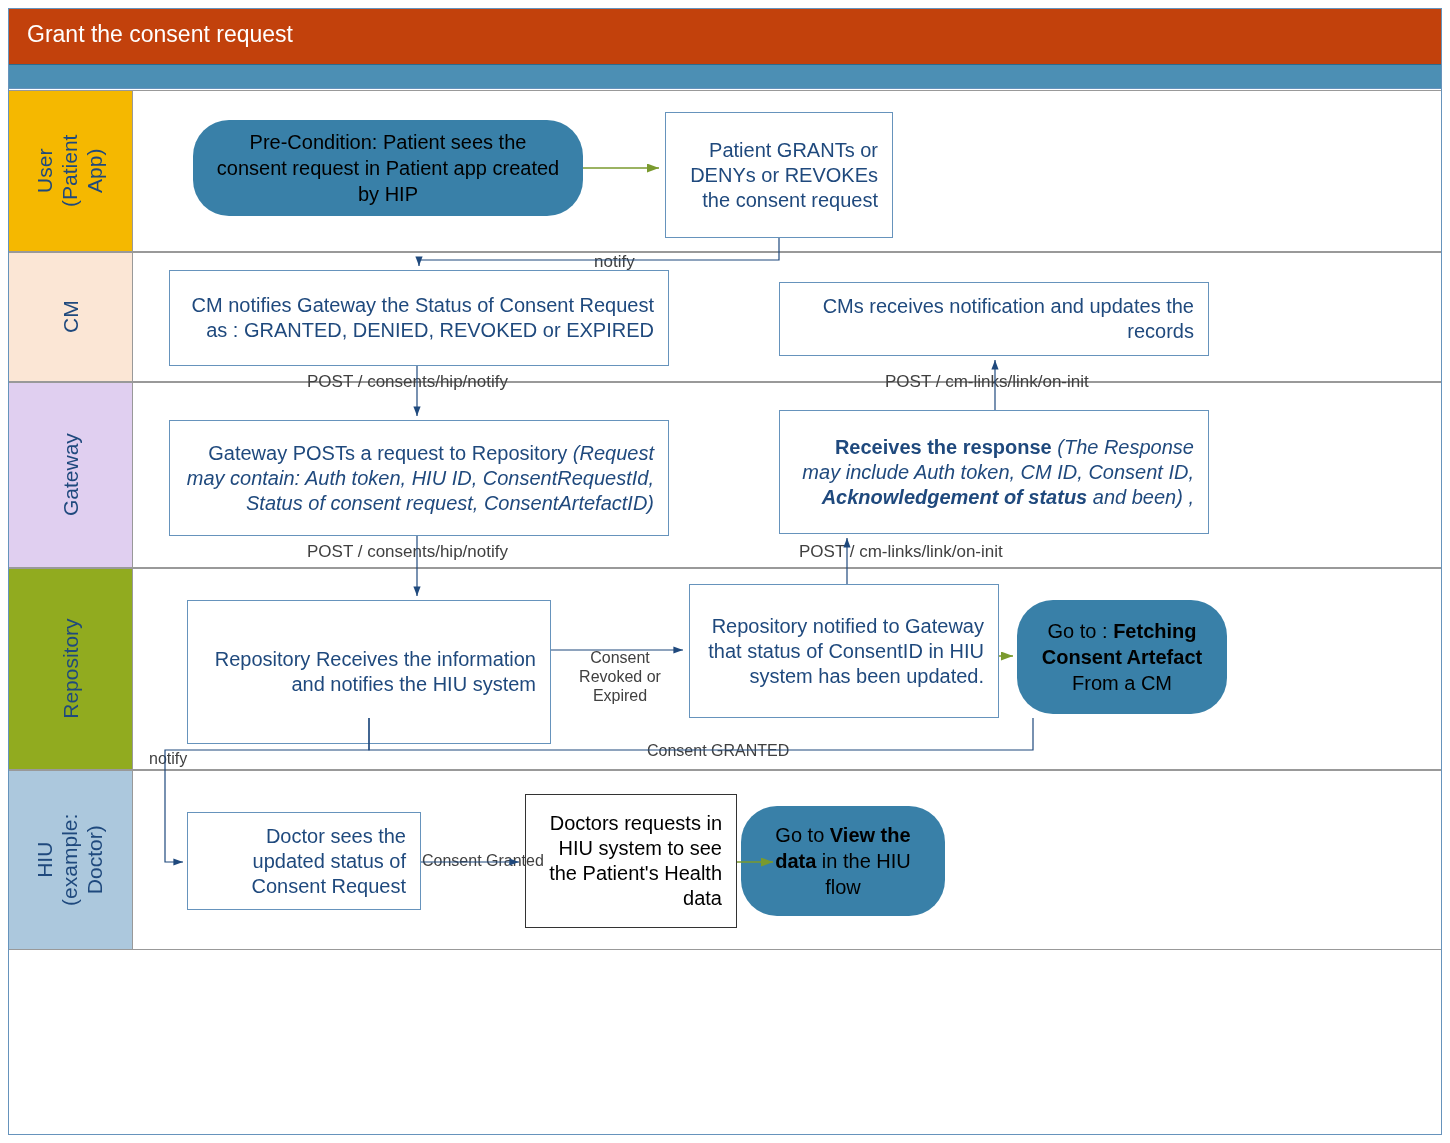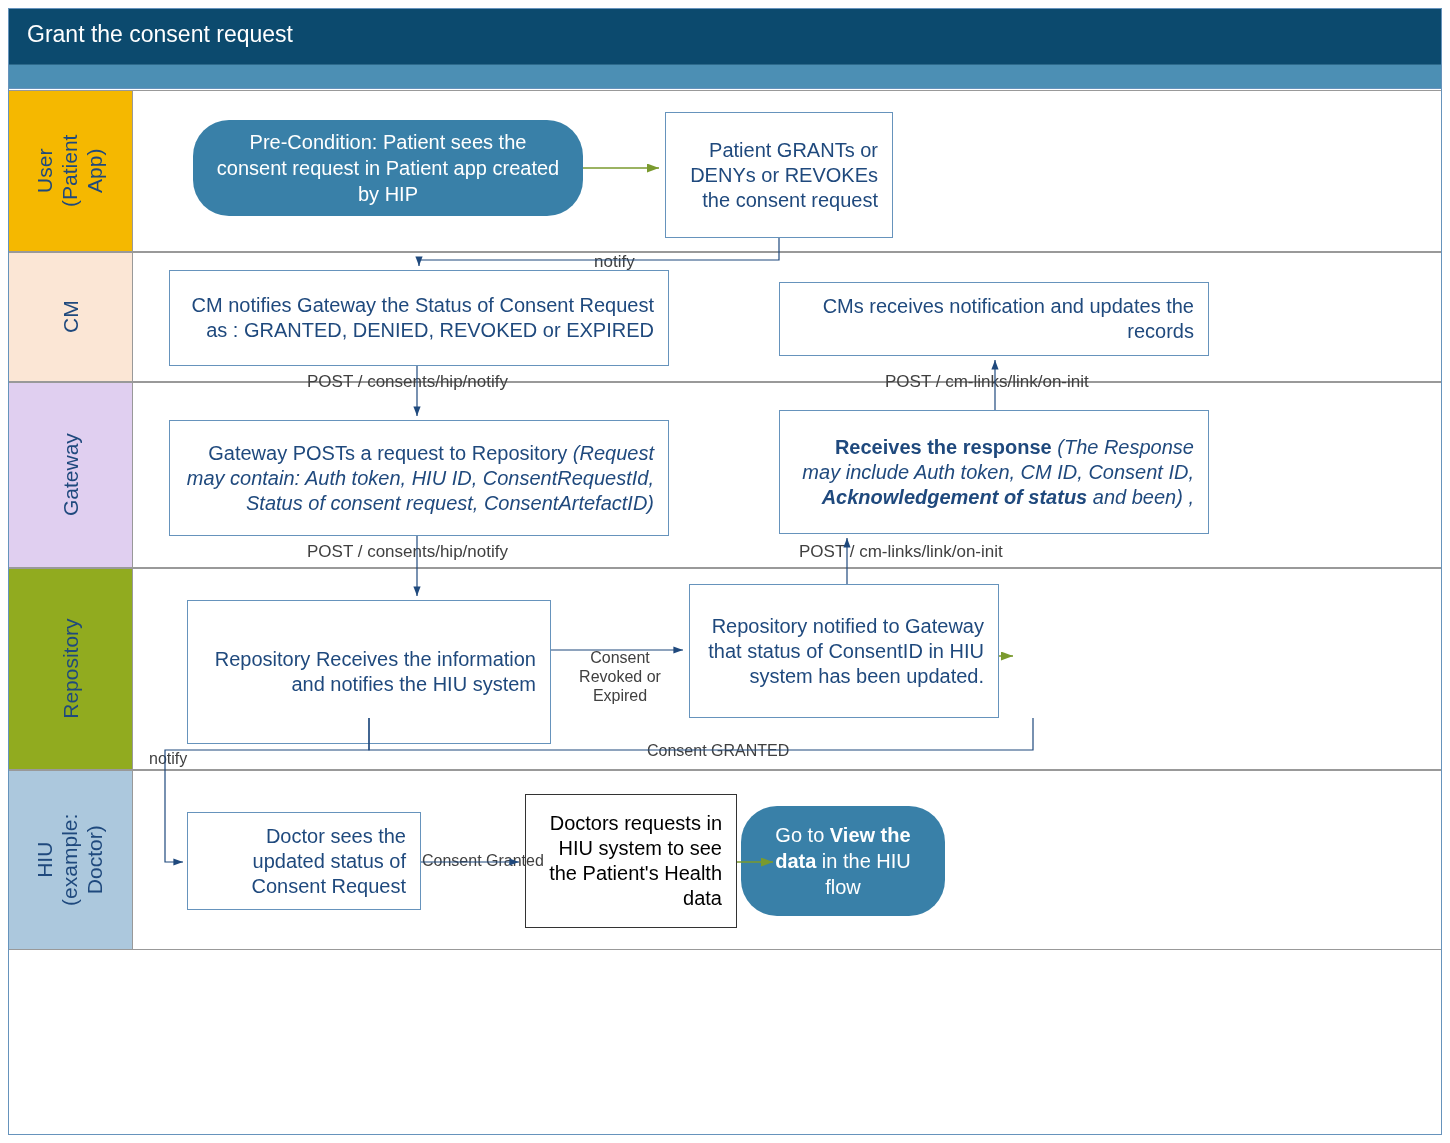--- a/index.html
+++ b/index.html
@@ -1,35 +1,35 @@
 <!DOCTYPE html>
 <html><head>
 <meta charset="utf-8">
 <style>
   *{box-sizing:border-box;margin:0;padding:0}
   body{font-family:'Segoe UI',Tahoma,sans-serif;background:#fff;padding:8px}
   .diagram{width:1434px;height:1127px;position:relative;border:1px solid #6693bc}
-  .title-bar{background:#0c4a6e;color:#fff;padding:12px 18px;font-size:23px;font-weight:400;height:56px;border-bottom:1px solid #2d6a8c}
+  .title-bar{background:#c2410c;color:#fff;padding:12px 18px;font-size:23px;font-weight:400;height:56px;border-bottom:1px solid #2d6a8c}
   .title-band{background:#4c8fb4;height:24px;border-bottom:1px solid #6693bc}
   .lanes{position:absolute;top:81px;left:0;right:0;bottom:0}
   .lane{position:absolute;left:0;right:0;border-top:1px solid #999;border-bottom:1px solid #999}
   .lane-label{position:absolute;left:0;top:0;bottom:0;width:124px;display:flex;align-items:center;justify-content:center;border-right:1px solid #999}
   .lane-label span{transform:rotate(-90deg);white-space:nowrap;font-size:21px;color:#1f497d;text-align:center;line-height:1.2}
   .lane-user{top:0;height:162px}
   .lane-user .lane-label{background:#f5b800}
   .lane-cm{top:162px;height:130px}
   .lane-cm .lane-label{background:#fbe6d5}
   .lane-gateway{top:292px;height:186px}
   .lane-gateway .lane-label{background:#e0cff0}
   .lane-repo{top:478px;height:202px}
   .lane-repo .lane-label{background:#91ab1f}
   .lane-hiu{top:680px;height:180px}
   .lane-hiu .lane-label{background:#acc8dd}
   .box{position:absolute;border:1px solid #6693bc;background:#fff;padding:8px 14px;text-align:right;color:#1f497d;font-size:20px;display:flex;align-items:center;justify-content:center;flex-direction:column;line-height:1.25}
-  .pill{position:absolute;background:#3980a8;color:#ffffff;border-radius:36px;padding:10px 20px;text-align:center;font-size:20px;display:flex;align-items:center;justify-content:center;line-height:1.3}
+  .pill{position:absolute;background:#3980a8;color:#000000;border-radius:36px;padding:10px 20px;text-align:center;font-size:20px;display:flex;align-items:center;justify-content:center;line-height:1.3}
   .edge-label{position:absolute;font-size:17px;color:#404040;text-align:center;white-space:nowrap}
   .edge-label.small{font-size:16px}
   svg.arrows{position:absolute;top:0;left:0;width:100%;height:100%;pointer-events:none}
 </style>
 </head>
 <body>
 
 <div class="diagram">
   <div class="title-bar">Grant the consent request</div>
   <div class="title-band"></div>
@@ -74,20 +74,23 @@
 
     <div class="box" style="left:160px;top:330px;width:500px;height:116px;font-style:normal">
       <div style="font-style:normal"><span>Gateway POSTs a request to Repository </span><i>(Request may contain: Auth token, HIU ID, ConsentRequestId, Status of consent request, ConsentArtefactID)</i></div>
     </div>
     <div class="box" style="left:770px;top:320px;width:430px;height:124px">
       <div><b><span>Receives the response </span></b><i><span>(The Response may include Auth token, CM ID, Consent ID, </span><b>Acknowledgement of status</b><span> and been) ,</span></i></div>
     </div>
 
     <div class="box" style="left:178px;top:510px;width:364px;height:144px">Repository Receives the information and notifies the HIU system</div>
     <div class="box" style="left:680px;top:494px;width:310px;height:134px">Repository notified to Gateway that status of ConsentID in HIU system has been updated.</div>
+    <div class="pill" style="left:1008px;top:510px;width:210px;height:114px;flex-direction:column">
+      <div><span>Go to : </span><b>Fetching Consent Artefact</b><span> From a CM</span></div>
+    </div>
 
     <div class="box" style="left:516px;top:704px;width:212px;height:134px;color:#000;border:1px solid #333">Doctors requests in HIU system to see the Patient's Health data</div>
     <div class="box" style="left:178px;top:722px;width:234px;height:98px">Doctor sees the updated status of Consent Request</div>
     <div class="pill" style="left:732px;top:716px;width:204px;height:110px">
       <div><span>Go to </span><b>View the data</b><span> in the HIU flow</span></div>
     </div>
 
     <div class="edge-label" style="left:585px;top:162px">notify</div>
     <div class="edge-label" style="left:298px;top:282px">POST / consents/hip/notify</div>
     <div class="edge-label" style="left:298px;top:452px">POST / consents/hip/notify</div>

